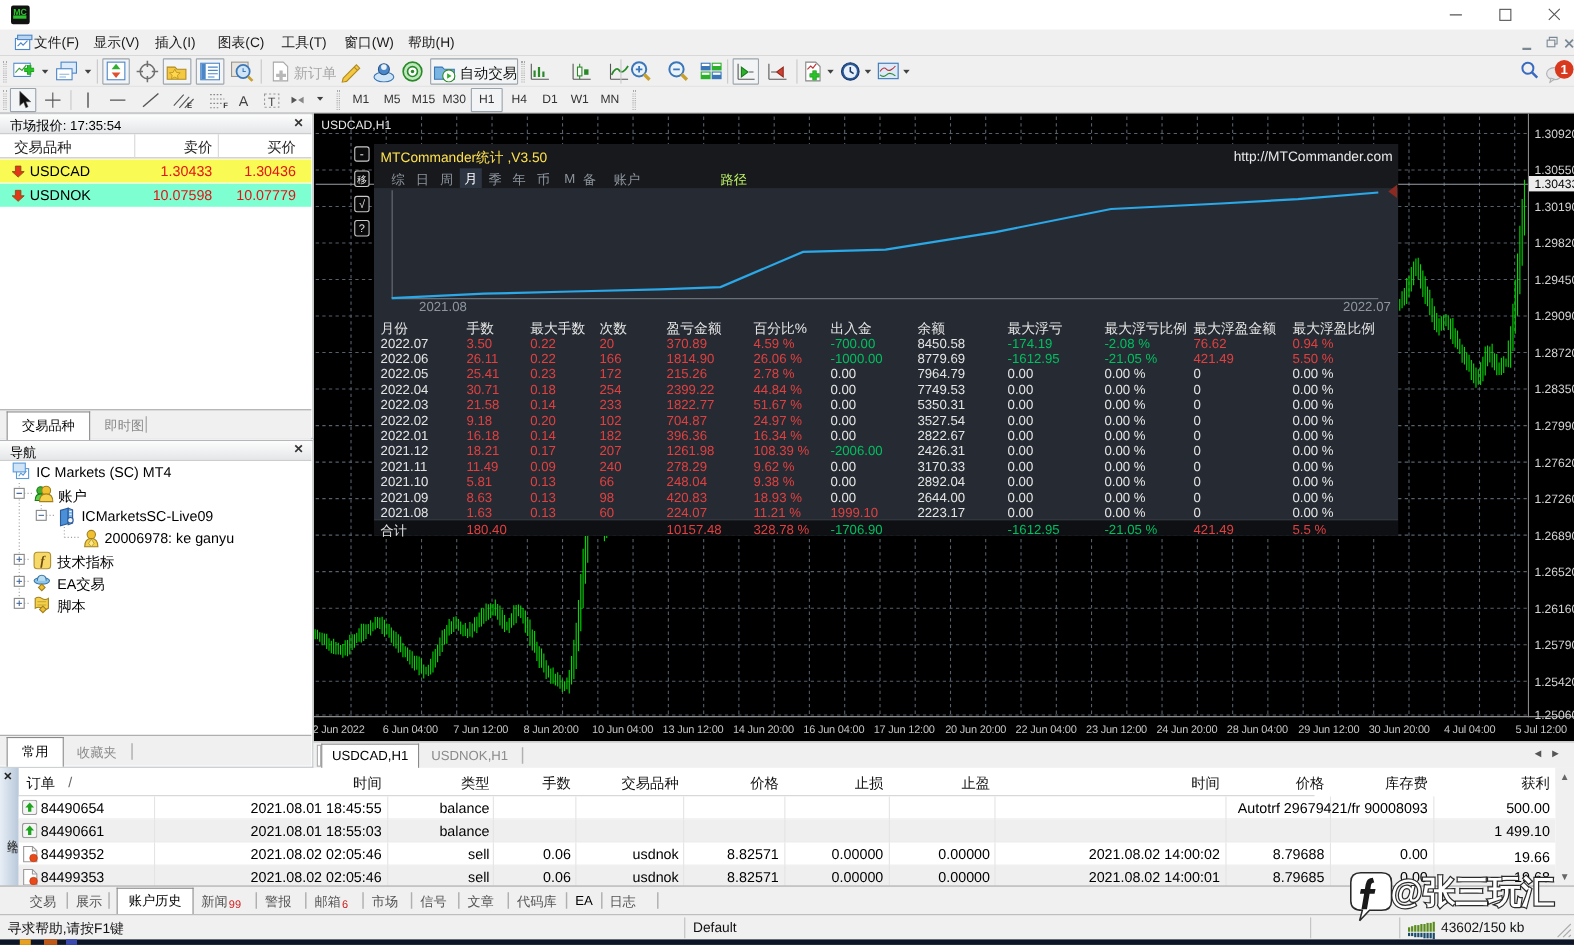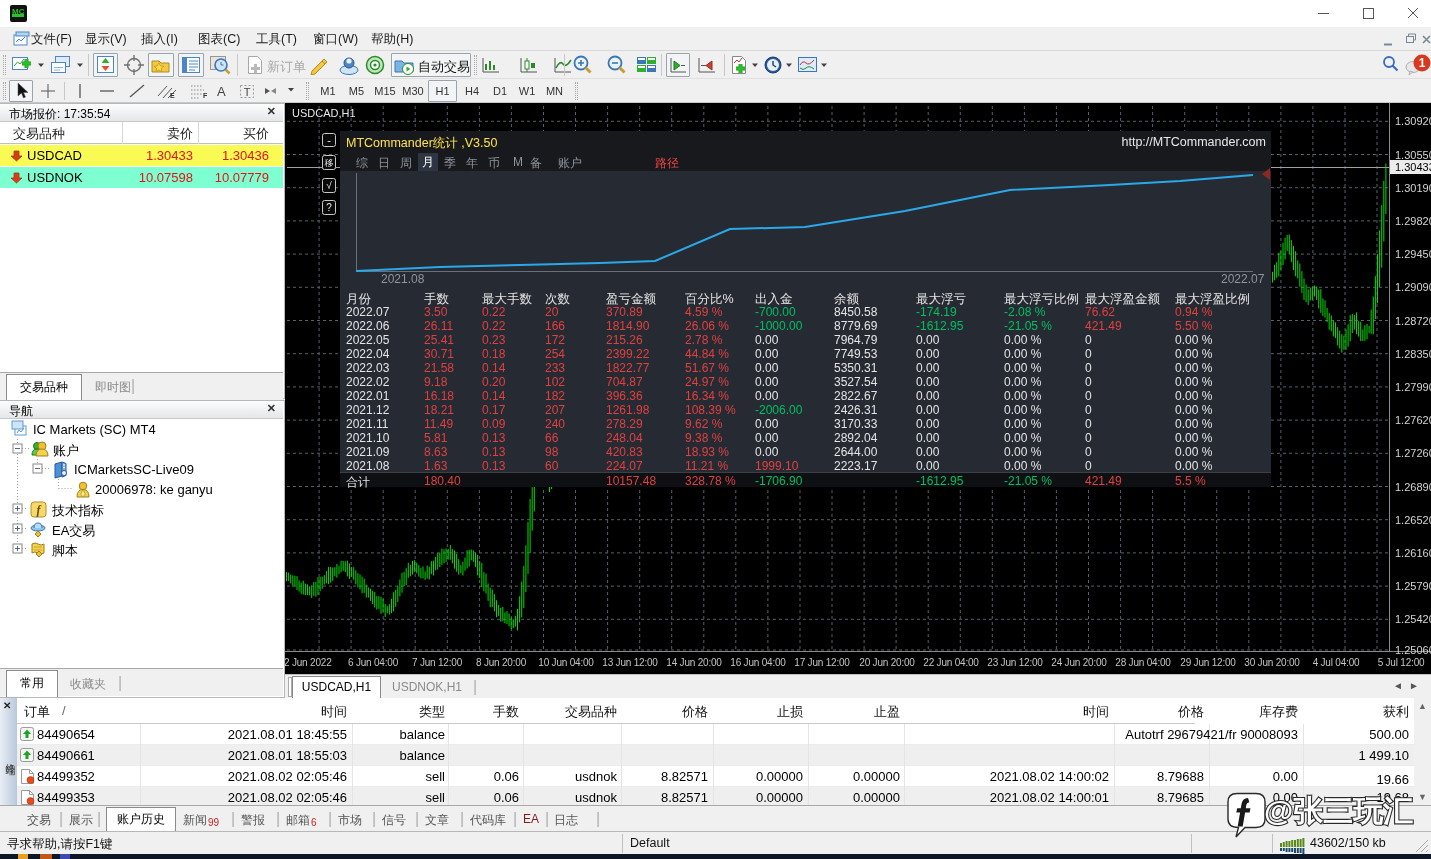--- a/index.html
+++ b/index.html
@@ -371,21 +371,21 @@
 <span class="ab" style="left:16px;top:24px;color:#8e959e">综</span>
     <span class="ab" style="left:38px;top:24px;color:#8e959e">日</span>
     <span class="ab" style="left:60px;top:24px;color:#8e959e">周</span>
     <span class="ab" style="left:78px;top:22px;width:20px;height:18px;background:#2e3542;color:#fff;text-align:center;line-height:18px">月</span>
     <span class="ab" style="left:104px;top:24px;color:#8e959e">季</span>
     <span class="ab" style="left:126px;top:24px;color:#8e959e">年</span>
     <span class="ab" style="left:148px;top:24px;color:#8e959e">币</span>
     <span class="ab" style="left:173px;top:24px;color:#8e959e">M</span>
     <span class="ab" style="left:190px;top:24px;color:#8e959e">备</span>
     <span class="ab" style="left:218px;top:24px;color:#8e959e">账户</span>
-    <span class="ab" style="left:315px;top:24px;color:#ef4444">路径</span>
+    <span class="ab" style="left:315px;top:24px;color:#bef264">路径</span>
 <svg class="ab" style="left:0;top:0" width="931" height="160" xmlns="http://www.w3.org/2000/svg">
 <line x1="16.5" y1="42" x2="16.5" y2="140" stroke="#6a7078"></line>
 <line x1="16.5" y1="140.5" x2="913" y2="140.5" stroke="#6a7078"></line>
 <polyline points="16.0,140.0 100.0,136.0 180.0,134.0 260.0,132.0 315.0,130.0 390.0,98.0 465.0,96.0 565.0,80.0 670.0,59.0 770.0,54.0 840.0,50.0 913.0,44.0" fill="none" stroke="#2aa8e8" stroke-width="2"></polyline>
 <path d="M930 37 L922 43 L930 49 Z" fill="#8a2a20"></path>
     </svg>
 <div class="ab" style="left:41px;top:141px;color:#8e959e">2021.08</div>
 <div class="ab" style="left:881px;top:141px;color:#8e959e">2022.07</div>
 <div class="ab" style="left:0;top:341px;width:931px;height:15px;background:#0f1013;border-top:1px solid #3a3f48"></div>
 <div class="ab" style="left:0;top:160px;width:931px;height:14px;font-size:12.5px">
@@ -835,21 +835,21 @@
       <div class="ab atab" style="left:106px;top:1px;width:70px;height:25px;line-height:23px">账户历史</div>
       <div class="ab itab" style="left:27px;top:6px;color:#555">交易</div>
       <div class="ab itab" style="left:69px;top:6px;color:#555">展示</div>
       <div class="ab itab" style="left:183px;top:6px;color:#555">新闻</div>
       <div class="ab itab" style="left:241px;top:6px;color:#555">警报</div>
       <div class="ab itab" style="left:286px;top:6px;color:#555">邮箱</div>
       <div class="ab itab" style="left:338px;top:6px;color:#555">市场</div>
       <div class="ab itab" style="left:382px;top:6px;color:#555">信号</div>
       <div class="ab itab" style="left:425px;top:6px;color:#555">文章</div>
       <div class="ab itab" style="left:470px;top:6px;color:#555">代码库</div>
-      <div class="ab itab" style="left:523px;top:6px;color:#7f1d1d">EA</div>
+      <div class="ab itab" style="left:523px;top:6px;color:#000000">EA</div>
       <div class="ab itab" style="left:554px;top:6px;color:#555">日志</div>
       <div class="ab" style="left:208px;top:11px;font-size:10px;color:#d02020">99</div>
       <div class="ab" style="left:311px;top:11px;font-size:10px;color:#d02020">6</div>
       <div class="ab vsep" style="left:59px;top:4px">|</div>
       <div class="ab vsep" style="left:97px;top:4px">|</div>
       <div class="ab vsep" style="left:231px;top:4px">|</div>
       <div class="ab vsep" style="left:276px;top:4px">|</div>
       <div class="ab vsep" style="left:328px;top:4px">|</div>
       <div class="ab vsep" style="left:372px;top:4px">|</div>
       <div class="ab vsep" style="left:415px;top:4px">|</div>

